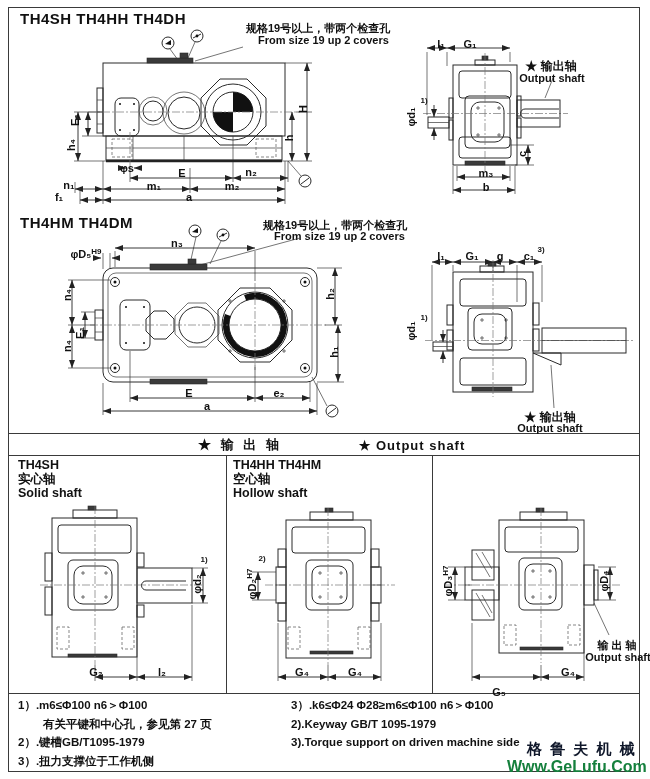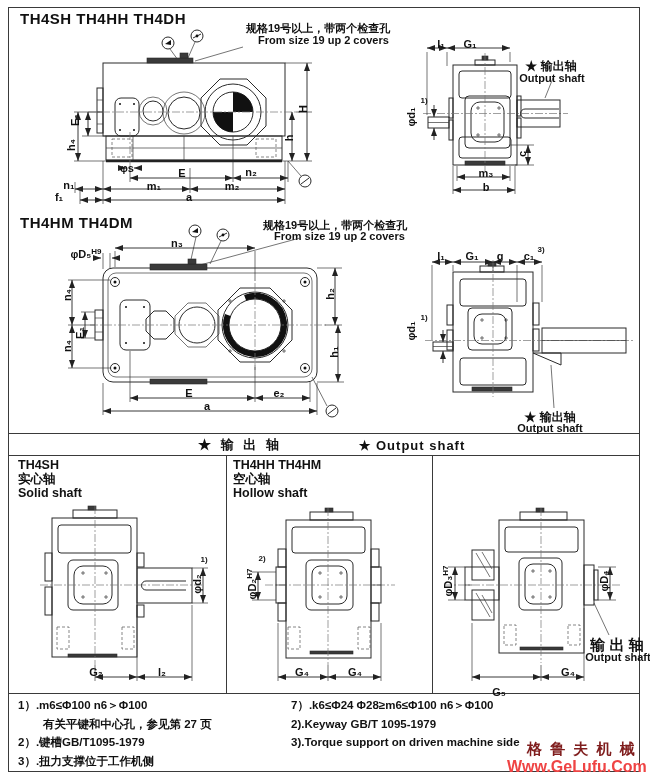--- a/index.html
+++ b/index.html
@@ -523,33 +523,33 @@
       <line x1="178" y1="62" x2="178" y2="95" marker-start="url(#mG)" marker-end="url(#mG)"></line>
       <line class="thin" x1="40" y1="118" x2="40" y2="176"></line>
         <line class="thin" x1="109" y1="160" x2="109" y2="176"></line>
         <line class="thin" x1="152" y1="103" x2="152" y2="176"></line>
       <line x1="40" y1="172" x2="109" y2="172" marker-start="url(#mG)" marker-end="url(#mG)"></line>
       <line x1="109" y1="172" x2="152" y2="172" marker-start="url(#mG)" marker-end="url(#mG)"></line>
     </g>
   </svg>
   <span class="lbl v" style="left:447px;top:581px"><span>φD₃</span><span class="sup">H7</span></span>
   <span class="lbl v" style="left:604px;top:581px">φD₄</span>
-  <span class="star" style="left:617px;top:645px;font-size:15px">输 出 轴</span>
+  <span class="star" style="left:617px;top:645px;font-size:11px">输 出 轴</span>
   <span class="lbl" style="left:618px;top:657px">Output shaft</span>
   <span class="lbl" style="left:499px;top:692px">G₅</span>
   <span class="lbl" style="left:568px;top:672px">G₄</span>
 
   <div class="fnote" style="left:18px;top:696px">
     <div>1）.m6≤Φ100  n6＞Φ100</div>
     <div class="indent">有关平键和中心孔，参见第 27 页</div>
     <div>2）.键槽GB/T1095-1979</div>
     <div>3）.扭力支撑位于工作机侧</div>
   </div>
   <div class="fnote" style="left:291px;top:696px">
-    <div>7）.k6≤Φ24  Φ28≥m6≤Φ100  n6＞Φ100</div>
+    <div>3）.k6≤Φ24  Φ28≥m6≤Φ100  n6＞Φ100</div>
     <div>2).Keyway GB/T 1095-1979</div>
     <div>3).Torque support on driven machine side</div>
   </div>
 
-  <div class="wm" style="left:527px;top:740px;font-size:15px;color:#7f1d1d">格 鲁 夫 机 械</div>
-  <div class="wm" style="left:507px;top:758px;font-size:16px;letter-spacing:0;color:#ef4444">Www.GeLufu.Com</div>
+  <div class="wm" style="left:527px;top:740px;font-size:15px;color:#0f172a">格 鲁 夫 机 械</div>
+  <div class="wm" style="left:507px;top:758px;font-size:16px;letter-spacing:0;color:#15803d">Www.GeLufu.Com</div>
 
 </div>
 
 </body></html>

